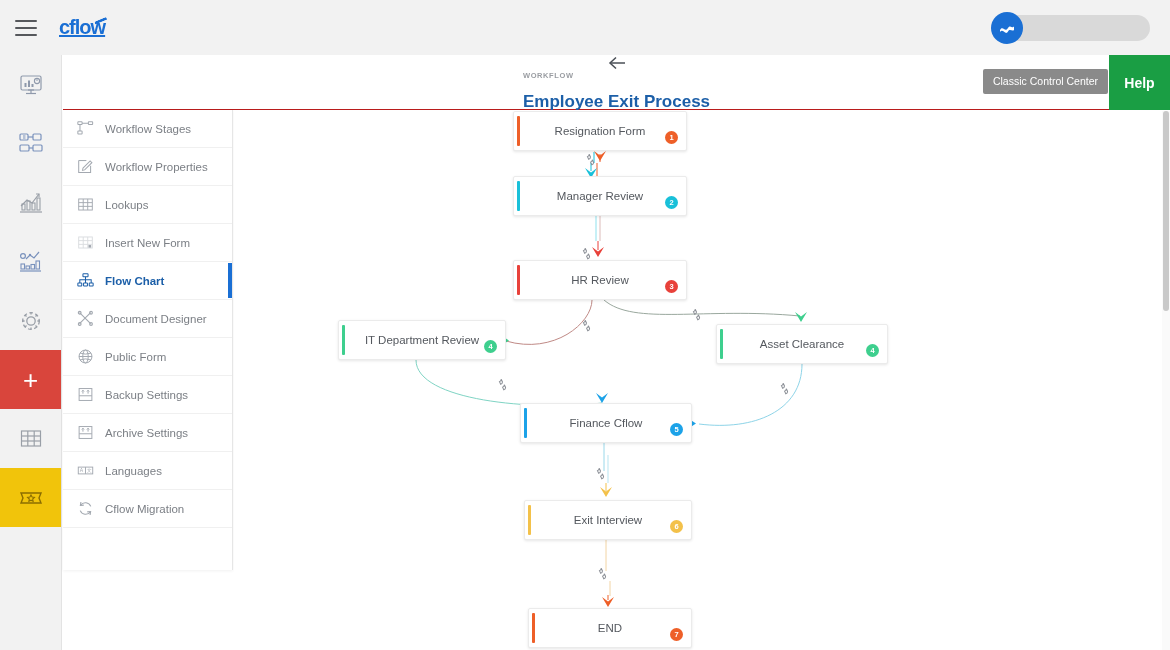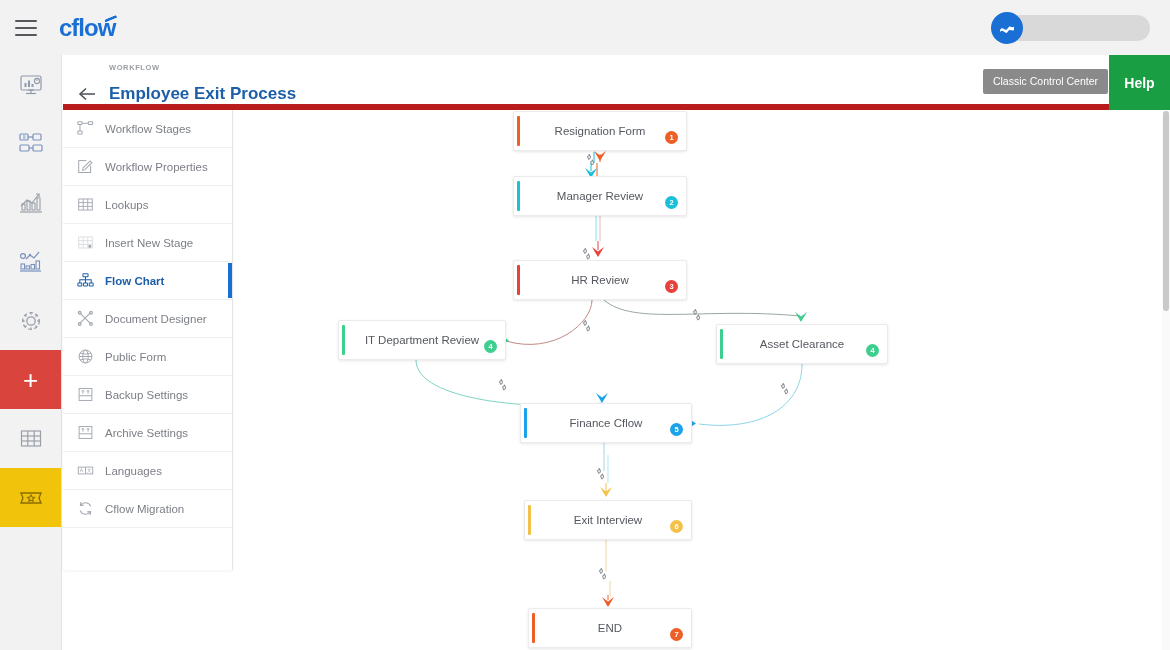--- a/index.html
+++ b/index.html
@@ -17,22 +17,22 @@
     background: #f2f2f2;
     display: flex; align-items: center;
   }
   #hamburger {
     width: 22px; height: 16px; margin-left: 15px; margin-right: 22px;
     display: flex; flex-direction: column; justify-content: space-between;
     cursor: pointer;
   }
   #hamburger span { display: block; height: 2px; background: #56585c; border-radius: 1px; }
   #brand {
-    font-size: 24px; font-weight: bold; color: #1a6fd4;
-    letter-spacing: -1px; position: relative; font-family: "Liberation Sans", sans-serif;
+    font-size: 20px; font-weight: bold; color: #1a6fd4;
+    letter-spacing: -1px; position: relative; font-family: "Liberation Sans", sans-serif; text-decoration: underline;
   }
   #brand .tick {
     position: absolute; right: -3px; top: 3px;
     width: 13px; height: 7px;
     border-top: 3px solid #1a6fd4;
     transform: rotate(-22deg);
     border-radius: 2px;
   }
   #user-pill {
     position: absolute; right: 20px; top: 15px;
@@ -83,22 +83,22 @@
   .menu-item.active .bar {
     position: absolute; right: 0; top: 1px; bottom: 1px; width: 4px; background: #1a6fd4;
   }
   .mico { width: 17px; height: 17px; flex: 0 0 17px; display: block; opacity: .62; }
   .menu-item.active .mico { opacity: 1; }
 
   
   #wf-header {
     position: absolute; left: 63px; top: 55px; width: 1107px; height: 55px;
     background: #fff;
-    border-bottom: 6px solid #b91c1c;
-    display: flex; align-items: flex-end;
+    border-bottom: 1px solid #b91c1c;
+    display: flex; align-items: center; flex-direction: column;
   }
   #back-arrow {
     margin-left: 14px; margin-right: 12px; cursor: pointer;
     width: 20px; height: 20px; display: flex; align-items: center; justify-content: center;
   }
   #wf-titles { display: flex; flex-direction: column; justify-content: center; }
   #wf-eyebrow { font-size: 7.5px; color: #9a9da2; letter-spacing: .6px; font-weight: bold; }
   #wf-title { font-size: 17px; color: #1c5fa8; font-weight: bold; margin-top: 12px; }
   #classic-btn {
     position: absolute; right: 62px; top: 14px;
@@ -320,21 +320,21 @@
     <svg class="mico" viewBox="0 0 20 20">
       <g fill="none" stroke="#c3c7cc" stroke-width="1.1">
         <rect x="2" y="3.5" width="16" height="13"></rect>
         <line x1="2" y1="7.8" x2="18" y2="7.8"></line>
           <line x1="2" y1="12.2" x2="18" y2="12.2"></line>
         <line x1="7.3" y1="3.5" x2="7.3" y2="16.5"></line>
           <line x1="12.6" y1="3.5" x2="12.6" y2="16.5"></line>
       </g>
       <rect x="13.5" y="13" width="3.2" height="3" fill="#6b7480"></rect>
     </svg>
-    <span class="mlabel">Insert New Stage</span>
+    <span class="mlabel">Insert New Form</span>
   </div>
 
   <div class="menu-item active">
     <svg class="mico" viewBox="0 0 20 20">
       <g fill="none" stroke="#1c5fa8" stroke-width="1.2">
         <rect x="7" y="2" width="6" height="3.6" rx=".6"></rect>
         <rect x="1" y="13" width="4.6" height="3.6" rx=".6"></rect>
         <rect x="7.7" y="13" width="4.6" height="3.6" rx=".6"></rect>
         <rect x="14.4" y="13" width="4.6" height="3.6" rx=".6"></rect>
         <path d="M10 5.6 L10 9 M3.3 13 L3.3 9 L16.7 9 L16.7 13 M10 9 L10 13"></path>

